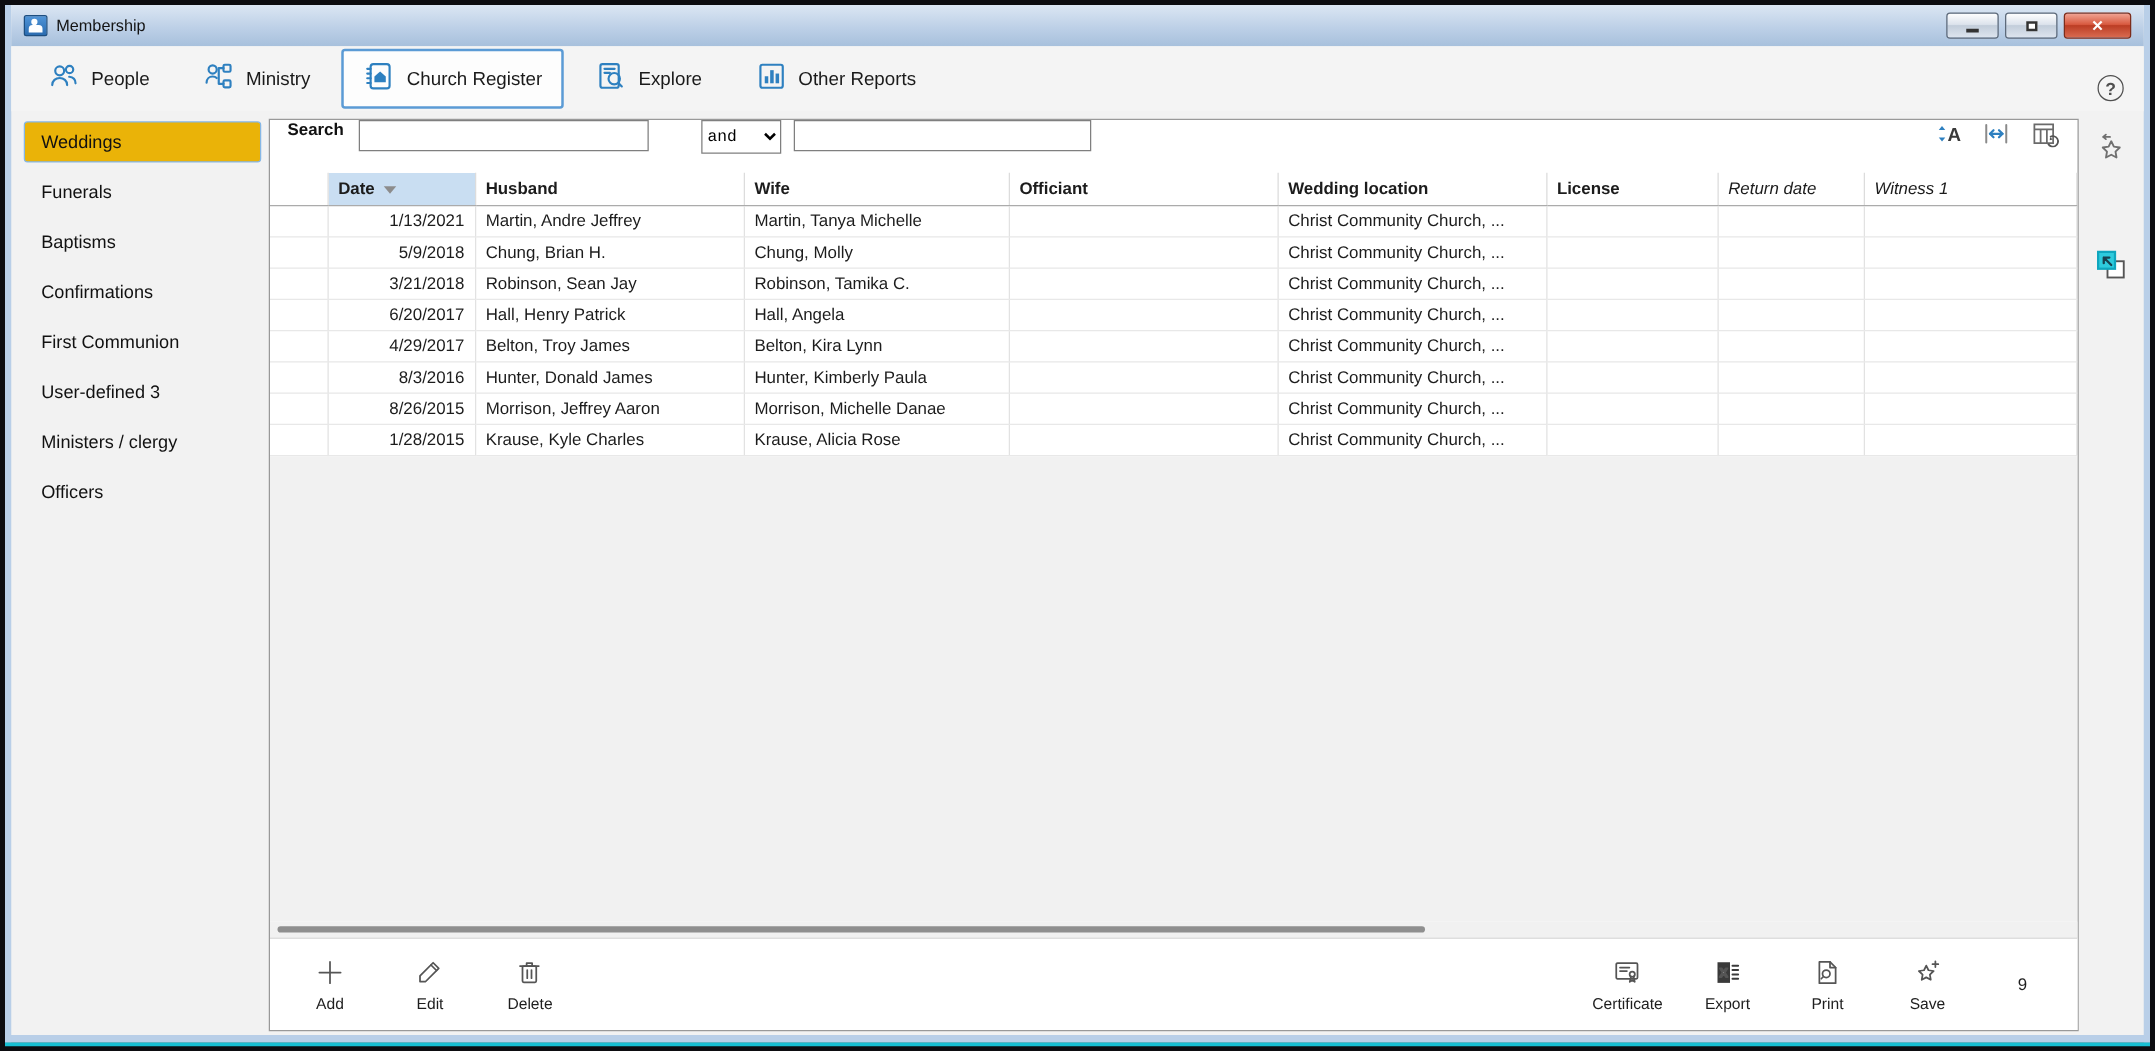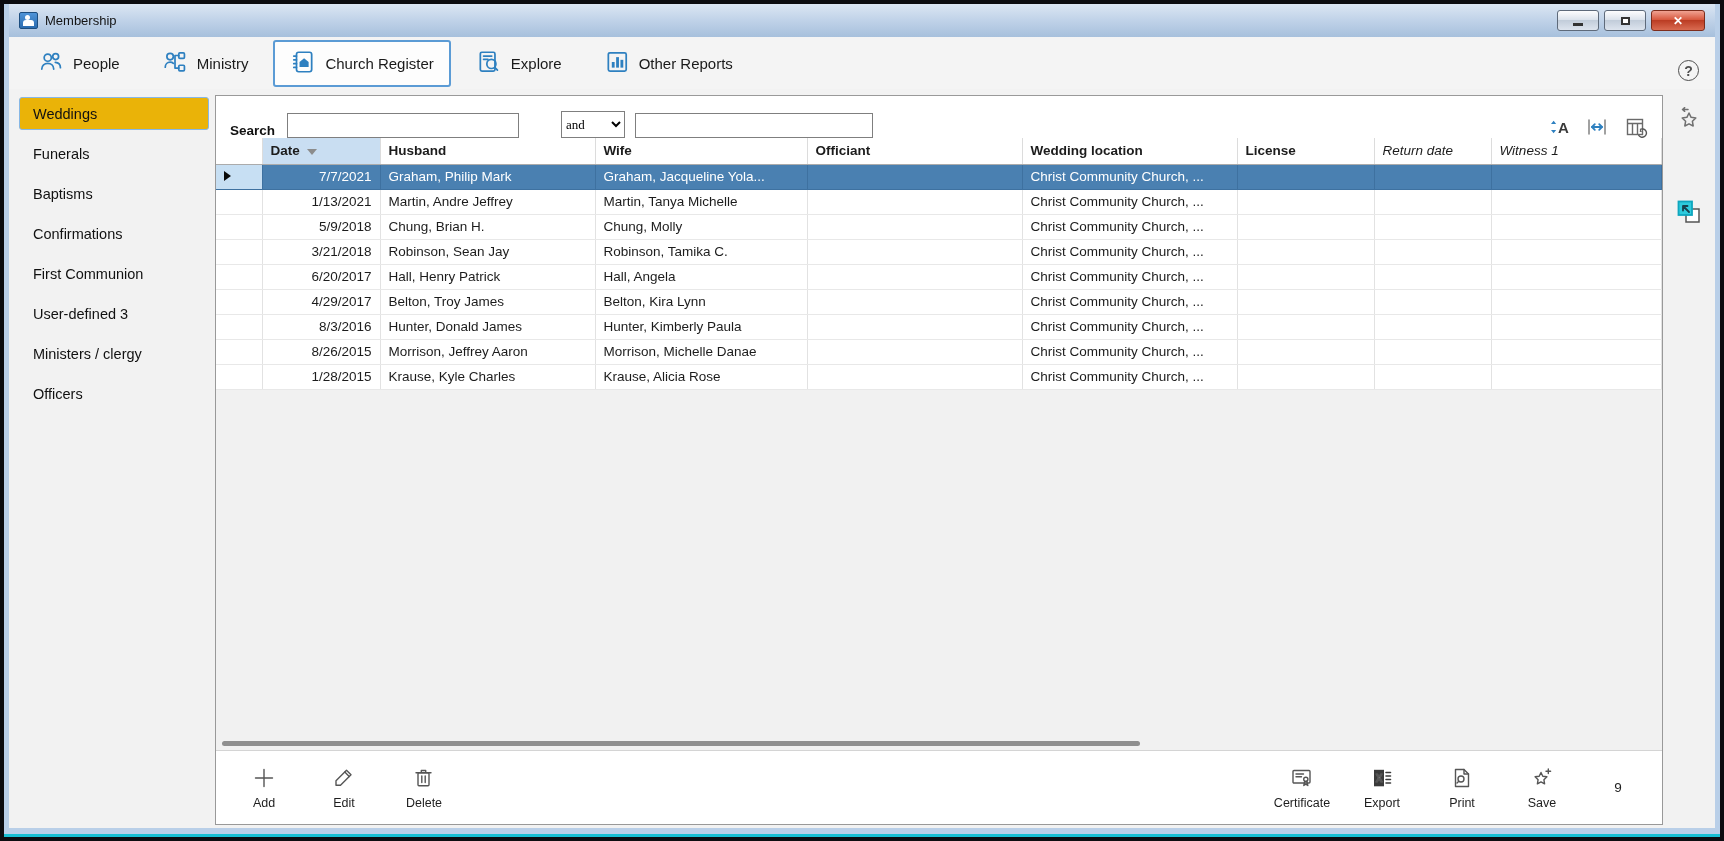--- a/index.html
+++ b/index.html
@@ -34,24 +34,24 @@
   .sidebar-item { height:33px; display:flex; align-items:center; padding:0 13px; margin:0 6px 7px 0; font-size:14.5px; color:#111; border:1px solid transparent; border-radius:3px; }
   .sidebar-item.selected { background:#eab308; border-color:#86b7e6; }
 
   .main { flex:1; min-width:0; border:1px solid #999; background:#fff; display:flex; flex-direction:column; }
 
   .rightrail { width:52px; flex:0 0 auto; position:relative; }
   .rail-icon { position:absolute; left:50%; transform:translateX(-50%); }
   .rail-icon svg { display:block; }
 
   
-  .search-row { height:42px; flex:0 0 auto; display:flex; align-items:flex-end; padding:0 14px; }
+  .search-row { height:42px; flex:0 0 auto; display:flex; align-items:flex-start; padding:0 14px; }
   .search-label { font-size:13.5px; font-weight:bold; color:#111; margin-right:12px; }
   .search-input { width:232px; height:25px; border:1px solid #7f7f7f; font-size:13px; padding:0 6px; font-family:"Liberation Sans", sans-serif; }
-  .op-select { width:64px; height:27px; margin-left:42px; font-size:13px; border:1px solid #7f7f7f; background:#fff; font-family:Liberation Serif, serif; }
+  .op-select { width:64px; height:27px; margin-left:42px; font-size:13px; border:1px solid #7f7f7f; background:#fff; font-family:Liberation Mono, monospace; }
   .search-input.second { width:238px; margin-left:10px; }
   .search-icons { margin-left:auto; display:flex; align-items:center; gap:15px; }
   .search-icons svg { display:block; }
 
   
   .gridwrap { flex:1; display:flex; flex-direction:column; min-height:0; overflow:hidden; }
   table.grid { width:100%; border-collapse:collapse; table-layout:fixed; font-size:13.5px; color:#1c1c1c; }
   .grid th { height:26px; padding:3px 8px; text-align:left; font-weight:bold; border-bottom:1px solid #ababab; border-right:1px solid #dcdcdc; background:#fff; white-space:nowrap; overflow:hidden; }
   .grid th.sorted { background:#c9def2; }
   .grid th.italic { font-style:italic; font-weight:normal; }
@@ -228,31 +228,20 @@
                 <th>Husband</th>
                 <th>Wife</th>
                 <th>Officiant</th>
                 <th>Wedding location</th>
                 <th>License</th>
                 <th class="italic">Return date</th>
                 <th class="italic">Witness 1</th>
               </tr>
             </thead>
             <tbody>
-              <tr class="selected">
-                <td class="marker"><span class="row-arrow"></span></td>
-                <td class="date">7/7/2021</td>
-                  <td>Graham, Philip Mark</td>
-                  <td>Graham, Jacqueline Yola...</td>
-                  <td></td>
-                  <td>Christ Community Church, ...</td>
-                  <td></td>
-                  <td></td>
-                  <td></td>
-              </tr>
               <tr>
                 <td class="marker"></td>
                 <td class="date">1/13/2021</td>
                   <td>Martin, Andre Jeffrey</td>
                   <td>Martin, Tanya Michelle</td>
                   <td></td>
                   <td>Christ Community Church, ...</td>
                   <td></td>
                   <td></td>
                   <td></td>

